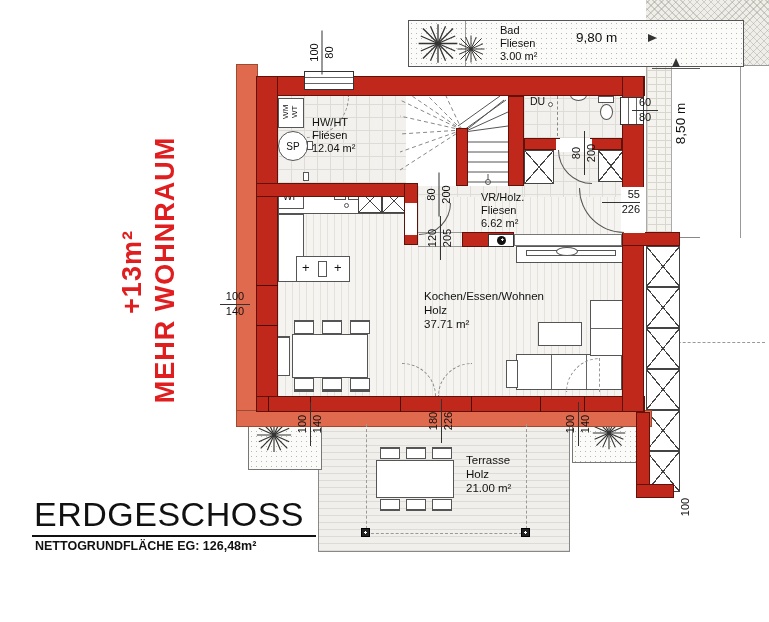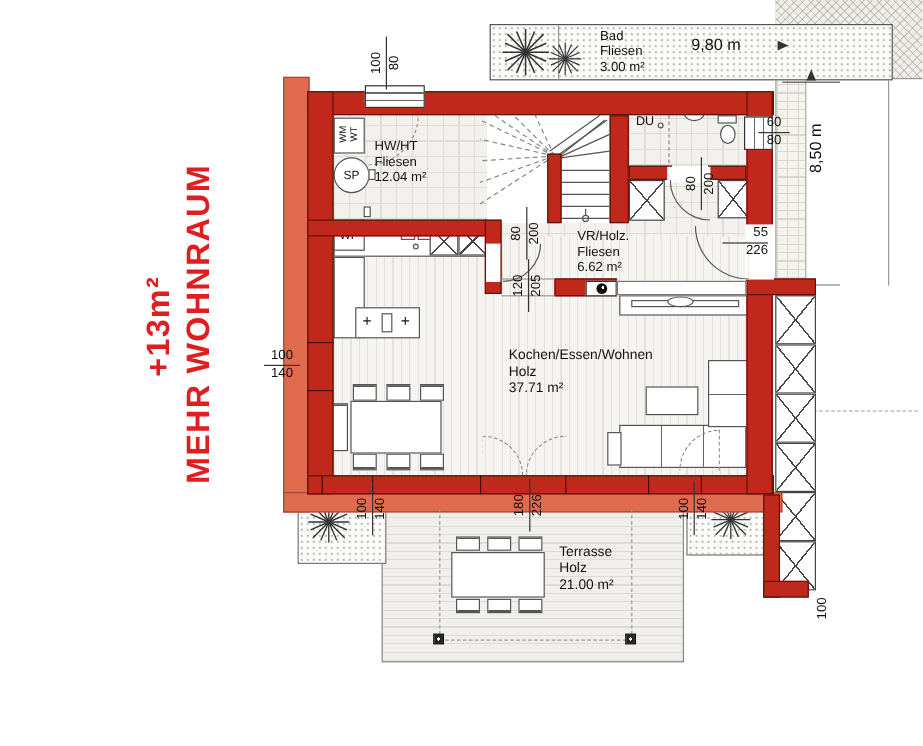--- a/index.html
+++ b/index.html
@@ -329,14 +329,16 @@
       <i class="fl"></i>
       <span>140</span>
   </div>
   <div class="abs dimv" style="left:668px;top:500px;width:36px;height:14px">
     <span>100</span>
   </div>
 
   <div class="abs promo" style="left:63px;top:256px;width:140px;height:32px">+13m²</div>
   <div class="abs promo" style="left:27px;top:253px;width:280px;height:34px">MEHR WOHNRAUM</div>
 
+  <div class="abs" id="title-h" style="left:32px;top:495px">ERDGESCHOSS</div>
+  <div class="abs" id="title-s" style="left:35px;top:539px">NETTOGRUNDFLÄCHE EG: 126,48m²</div>
 
 </div>
 
 </body></html>

